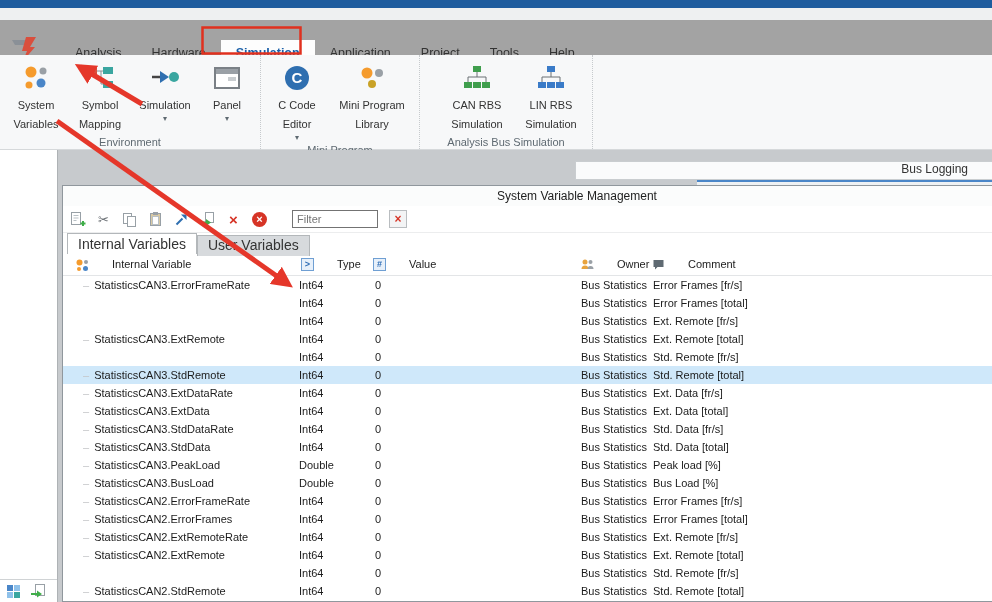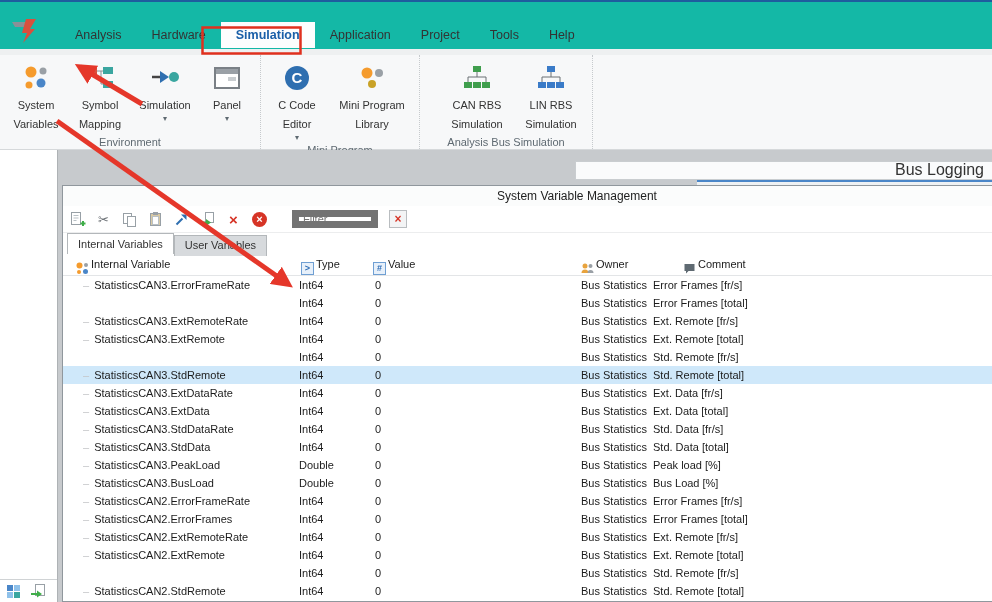--- a/index.html
+++ b/index.html
@@ -1,63 +1,63 @@
 <!DOCTYPE html>
 <html><head>
 <meta charset="utf-8">
 <style>
   html,body{margin:0;padding:0}
   body{width:992px;height:602px;overflow:hidden;font-family:"Liberation Sans",sans-serif;background:#fff}
   .screen{position:relative;width:992px;height:602px;overflow:hidden;background:#eef0f1}
 
   
   .top-strip{position:absolute;left:0;top:0;width:100%;height:8px;background:#1e5c9e}
-  .menubar{position:absolute;left:0;top:2px;width:100%;height:47px;background:#14b8a6}
+  .menubar{position:absolute;left:0;top:20px;width:100%;height:47px;background:#a3a3a3}
   .logo{position:absolute;left:8px;top:12px;width:34px;height:32px}
   .menu-tabs{position:absolute;left:60px;top:18px;height:30px;display:flex;align-items:center}
   .menu-tab{padding:6px 15px;font-size:12.5px;color:#333;white-space:nowrap}
   .menu-tab.selected{color:#1a5fa8;font-weight:bold;background:#fdfdfd}
 
   
   .ribbon{position:absolute;left:0;top:55px;width:100%;height:95px;background:#f7f8f9;border-bottom:1px solid #d6d9db;display:flex;box-sizing:border-box}
   .ribbon-group{display:flex;flex-direction:column;border-right:1px dotted #c6cacd;padding:3px 4px 0 4px}
   .group-buttons{display:flex;flex:1;align-items:flex-start}
   .ribbon-btn{display:flex;flex-direction:column;align-items:center;padding-top:2px;font-size:11px;color:#333;text-align:center;cursor:default}
   .ribbon-btn .icon{height:36px;display:flex;align-items:center;justify-content:center}
   .ribbon-btn .lbl{line-height:19px}
   .caret{display:block;font-size:8px;line-height:8px;color:#5f6a72;text-align:center}
   .group-label{text-align:center;font-size:11px;color:#5f6a72;height:16px;line-height:16px;white-space:nowrap}
   .w62{width:64px}.w58{width:58px}.w66{width:66px}.w84{width:86px}.w74{width:74px}
 
   
   .content-bg{position:absolute;left:0;top:150px;width:992px;height:452px;background:#c7cacd}
   .left-panel{position:absolute;left:0;top:150px;width:58px;height:452px;background:#fff;border-right:1px solid #aeb2b5;box-sizing:border-box}
   .left-bottom{position:absolute;left:0;bottom:0;width:100%;height:23px;border-top:1px solid #d0d3d5;display:flex;align-items:center;gap:7px;padding-left:5px;box-sizing:border-box}
-  .buslog-strip{position:absolute;left:575px;top:161px;width:417px;height:19px;background:#fafbfc;border:1px solid #c9cdd0;border-right:none;box-sizing:border-box;font-size:16px;color:#333;display:flex;align-items:flex-end;justify-content:flex-end;padding-right:8px}
+  .buslog-strip{position:absolute;left:575px;top:161px;width:417px;height:19px;background:#fafbfc;border:1px solid #c9cdd0;border-right:none;box-sizing:border-box;font-size:12px;color:#333;display:flex;align-items:flex-start;justify-content:flex-end;padding-right:24px}
   .buslog-tab{position:absolute;left:697px;top:180px;width:295px;height:6px;background:#eef1f3;border-top:2px solid #4a86c8}
 
   
   .svm{position:absolute;left:62px;top:185px;width:1030px;height:417px;background:#fff;border:1px solid #90979d;box-sizing:border-box;overflow:hidden}
   .svm-title{height:20px;line-height:20px;text-align:center;font-size:12px;color:#222;background:#fbfcfc}
   .svm-toolbar{height:26px;display:flex;align-items:center;gap:9px;padding-left:6px;border-bottom:1px solid #ecedee}
   .ticon{width:17px;height:17px;display:flex;align-items:center;justify-content:center;cursor:default}
   .scissors{font-size:13px;color:#6b7075;line-height:17px}
   .redx{color:#d63426;font-weight:bold;font-size:15px;line-height:17px}
   .circlex{width:15px;height:15px;border-radius:50%;background:#d63426;color:#fff;font-size:11px;font-weight:bold;display:flex;align-items:center;justify-content:center;line-height:15px}
-  .filter-input{margin-left:15px;width:86px;height:18px;border:7px solid #737373;font-size:11px;padding:0 4px;font-family:"Liberation Sans",sans-serif;box-sizing:border-box}
+  .filter-input{margin-left:15px;width:86px;height:18px;border:1px solid #737373;font-size:11px;padding:0 4px;font-family:"Liberation Sans",sans-serif;box-sizing:border-box}
   .clearbtn{width:18px;height:18px;border:1px solid #b9bdc0;background:#f3f4f5;color:#d63426;font-weight:bold;font-size:12px;display:flex;align-items:center;justify-content:center;box-sizing:border-box;margin-left:2px}
 
   .svm-tabs{height:21px;display:flex;padding-left:4px;position:relative}
-  .svm-tab{font-size:11px;padding:0 10px;line-height:19px;border:1px solid #b3b7ba;border-bottom:none;background:#d7dadd;color:#333;position:relative;top:2px;z-index:1}
+  .svm-tab{font-size:14px;padding:0 10px;line-height:19px;border:1px solid #b3b7ba;border-bottom:none;background:#d7dadd;color:#333;position:relative;top:2px;z-index:1}
   .svm-tab.selected{background:#fff;top:0;line-height:21px;z-index:2}
 
   .grid{position:relative;font-size:11px;color:#1c1c1c}
   .grid-header{position:relative;height:21px;line-height:21px;border-bottom:1px solid #e3e5e7}
-  .hcell{position:absolute;top:0;height:21px;display:flex;align-items:flex-end;gap:2px;white-space:nowrap}
-  .hname{left:12px}.htype{left:238px}.hvalue{left:310px}.howner{left:517px}.hcomment{left:620px}
+  .hcell{position:absolute;top:0;height:21px;display:flex;align-items:center;gap:23px;white-space:nowrap}
+  .hname{left:12px}.htype{left:238px}.hvalue{left:310px}.howner{left:517px}.hcomment{left:589px}
   .sqicon{width:13px;height:13px;border:1px solid #6f9fd3;background:#e7f0fa;color:#2d6cb5;font-size:9px;font-weight:bold;display:inline-flex;align-items:center;justify-content:center;box-sizing:border-box}
 
   .grid-row{position:relative;height:18px;line-height:18px;white-space:nowrap}
   .grid-row.selected{background:#cfe8fa}
   .c{position:absolute;top:0}
   .cname{left:20px}.ctype{left:236px}.cvalue{left:312px}.cowner{left:518px}.ccomment{left:590px}
   .dash{color:#c4c6c8;margin-right:5px}
 
   .annot{position:absolute;left:0;top:0;pointer-events:none;z-index:60}
 </style>
@@ -317,21 +317,20 @@
             <span class="c cowner">Bus Statistics</span>
             <span class="c ccomment">Error Frames [fr/s]</span>
           </div>
           <div class="grid-row">
             <span class="c ctype">Int64</span>
             <span class="c cvalue">0</span>
             <span class="c cowner">Bus Statistics</span>
             <span class="c ccomment">Error Frames [total]</span>
           </div>
           <div class="grid-row">
-            <span class="c cname"><span class="dash">–</span>StatisticsCAN3.ExtRemoteRate</span>
             <span class="c ctype">Int64</span>
             <span class="c cvalue">0</span>
             <span class="c cowner">Bus Statistics</span>
             <span class="c ccomment">Ext. Remote [fr/s]</span>
           </div>
           <div class="grid-row">
             <span class="c cname"><span class="dash">–</span>StatisticsCAN3.ExtRemote</span>
             <span class="c ctype">Int64</span>
             <span class="c cvalue">0</span>
             <span class="c cowner">Bus Statistics</span>

